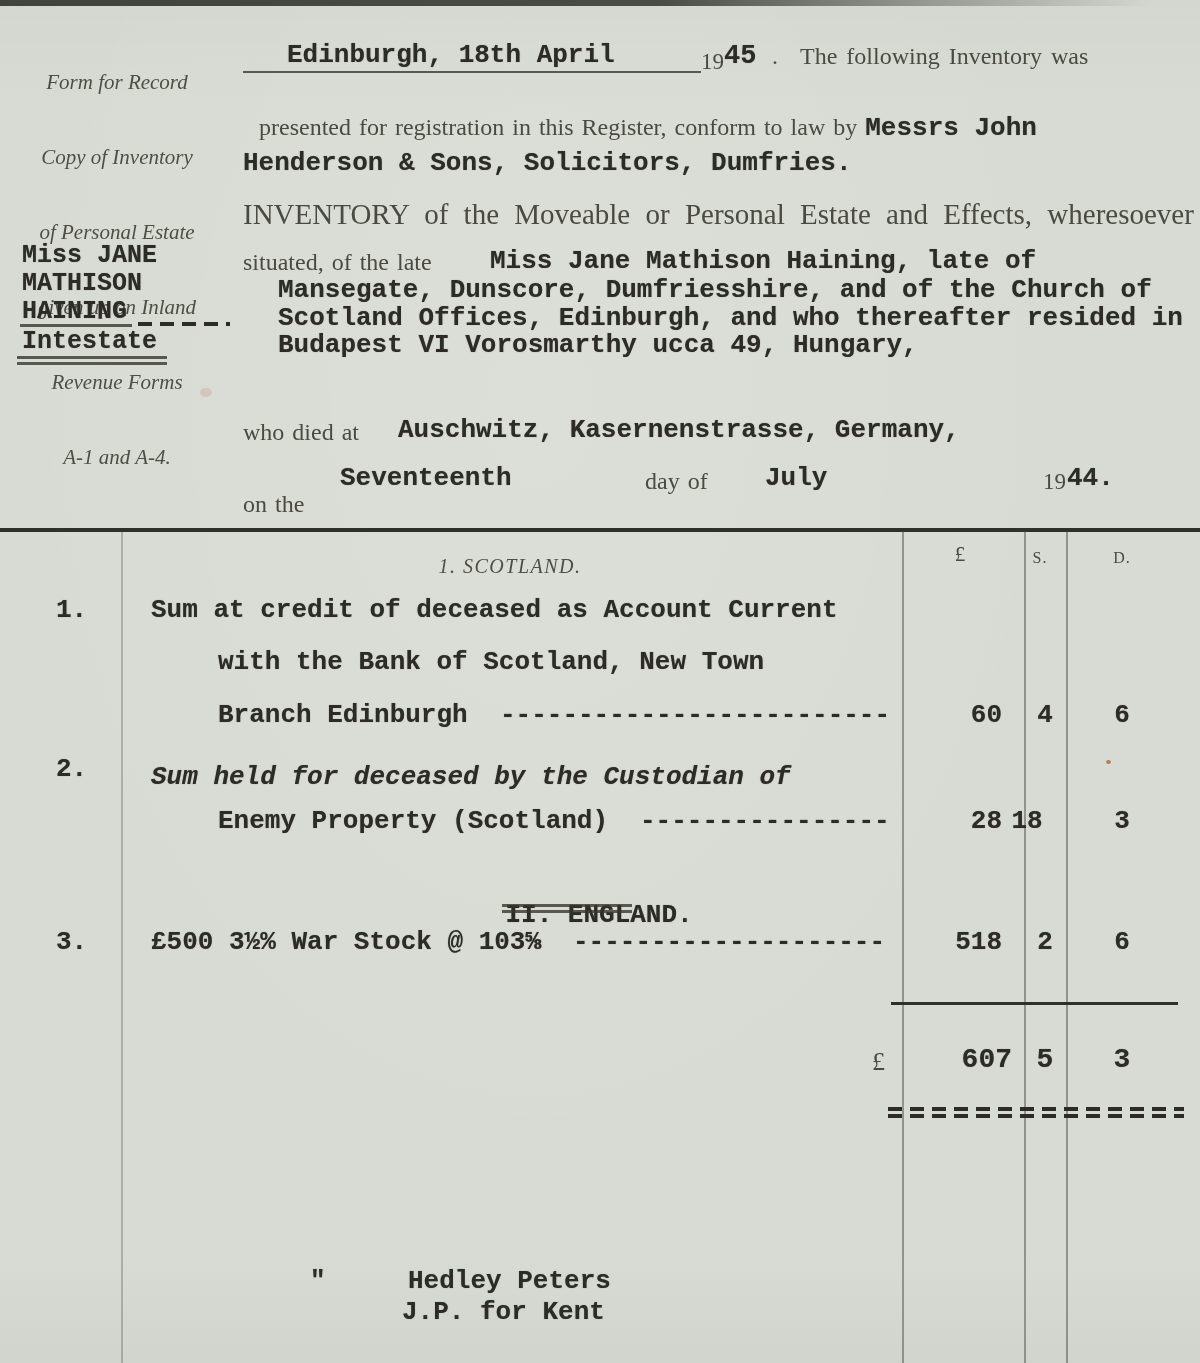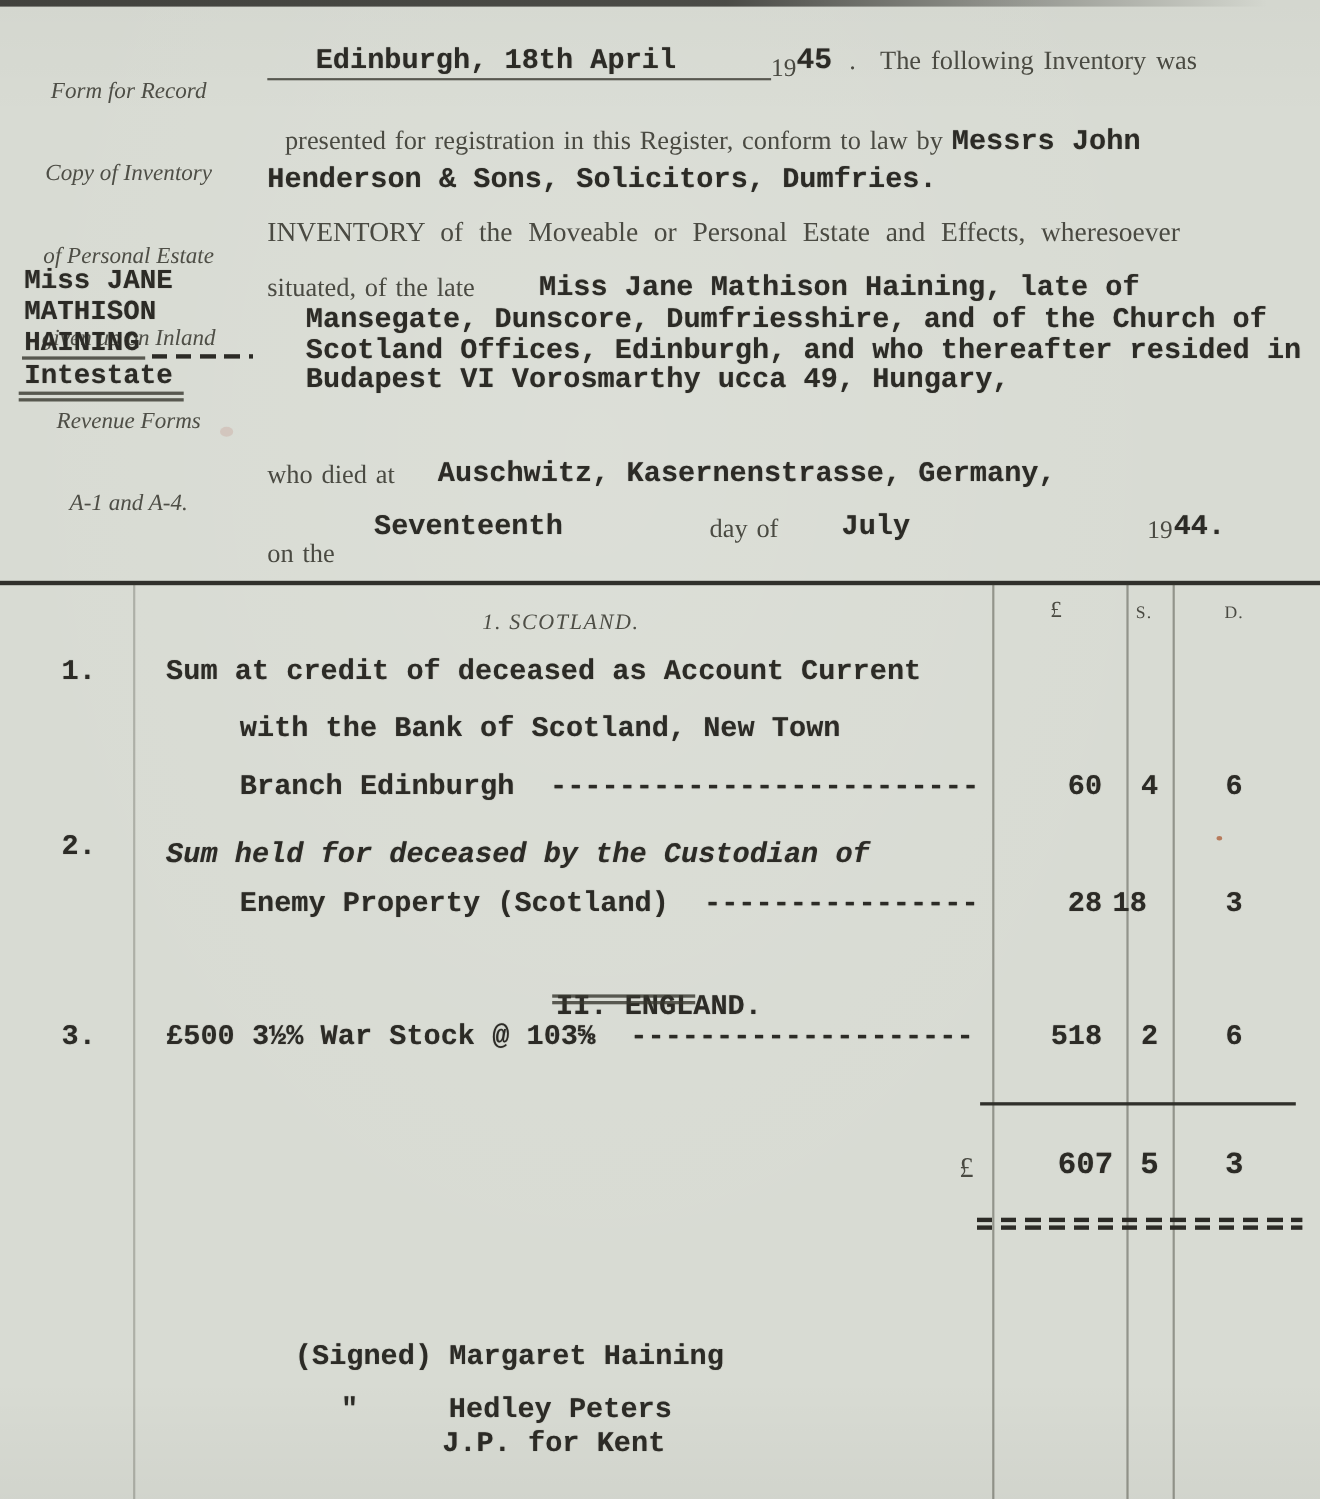--- a/index.html
+++ b/index.html
@@ -57,21 +57,21 @@
   <div class="abs p" style="left:701px;top:50px;font-size:23px;">19</div>
   <div class="abs t" style="left:724px;top:42px;font-size:27px;">45</div>
   <div class="abs p" style="left:772px;top:44px;">.</div>
   <div class="abs p" style="left:800px;top:44px;word-spacing:3px;">The following Inventory was</div>
 
   <div class="abs" style="left:243px;top:98px;">
     <span class="p">presented for registration in this Register, conform to law by </span><span class="t">Messrs John</span>
   </div>
   <div class="abs t" style="left:243px;top:150px;">Henderson &amp; Sons, Solicitors, Dumfries.</div>
 
-  <div class="abs p" style="left:243px;top:199px;font-size:25px;word-spacing:8px;">INVENTORY of the Moveable or Personal Estate and Effects, wheresoever</div>
+  <div class="abs p" style="left:243px;top:199px;font-size:29px;word-spacing:8px;">INVENTORY of the Moveable or Personal Estate and Effects, wheresoever</div>
 
   <div class="abs p" style="left:243px;top:250px;">situated, of the late</div>
   <div class="abs t" style="left:490px;top:248px;">Miss Jane Mathison Haining, late of</div>
   <div class="abs t" style="left:278px;top:277px;">Mansegate, Dunscore, Dumfriesshire, and of the Church of</div>
   <div class="abs t" style="left:278px;top:305px;">Scotland Offices, Edinburgh, and who thereafter resided in</div>
   <div class="abs t" style="left:278px;top:332px;">Budapest VI Vorosmarthy ucca 49, Hungary,</div>
 
   <div class="abs p" style="left:243px;top:420px;">who died at</div>
   <div class="abs t" style="left:398px;top:417px;">Auschwitz, Kasernenstrasse, Germany,</div>
   <div class="abs p" style="left:243px;top:492px;">on the</div>
@@ -123,21 +123,20 @@
   <div class="abs t num-c" style="left:1066px;top:929px;width:112px;">6</div>
 
   <div class="rule" style="left:891px;top:1002px;width:287px;height:3px;"></div>
   <div class="abs p" style="left:872px;top:1048px;font-size:26px;">£</div>
   <div class="abs t num-r" style="left:900px;top:1045px;width:112px;font-size:28px;">607</div>
   <div class="abs t num-c" style="left:1022px;top:1045px;width:46px;font-size:28px;">5</div>
   <div class="abs t num-c" style="left:1066px;top:1045px;width:112px;font-size:28px;">3</div>
   <div class="dashline" style="left:888px;top:1107px;width:296px;height:4px;"></div>
   <div class="dashline" style="left:888px;top:1114px;width:296px;height:4px;"></div>
 
-  <div class="abs t" style="left:268px;top:1220px;">(Signed) Margaret Haining</div>
   <div class="abs t" style="left:310px;top:1268px;">"</div>
   <div class="abs t" style="left:408px;top:1268px;">Hedley Peters</div>
   <div class="abs t" style="left:402px;top:1299px;">J.P. for Kent</div>
 
   <div class="abs" style="left:1106px;top:760px;width:5px;height:4px;border-radius:50%;background:rgba(178,106,70,.85);"></div>
   <div class="abs" style="left:200px;top:388px;width:12px;height:9px;border-radius:50%;background:rgba(197,150,140,.3);"></div>
 
 </div>
 
 </body></html>

